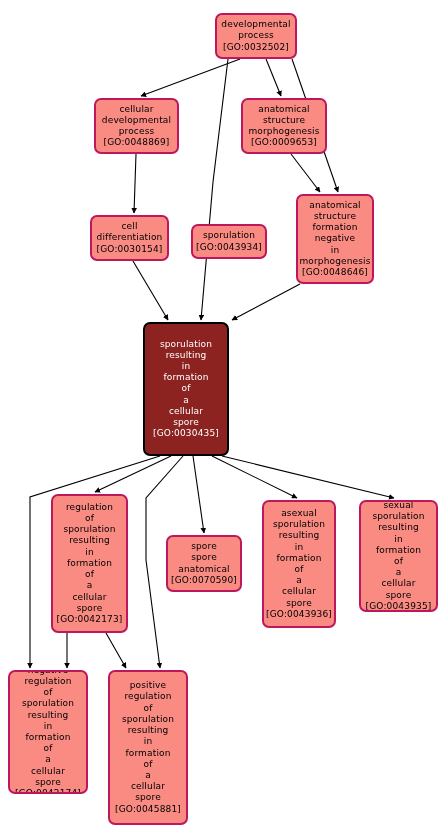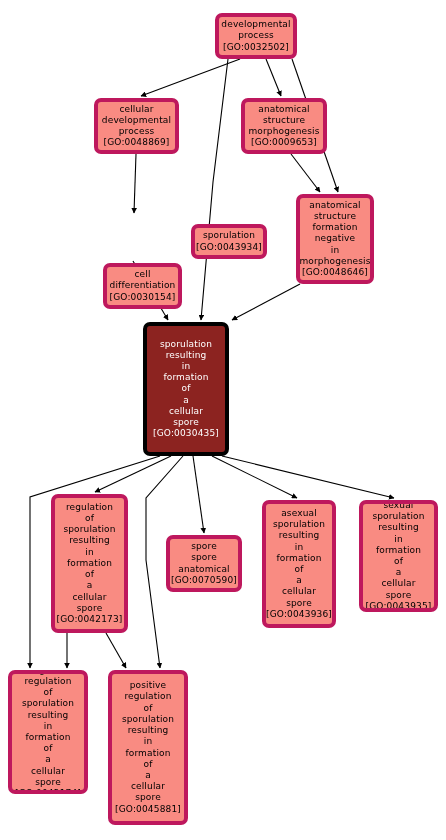--- a/index.html
+++ b/index.html
@@ -25,21 +25,21 @@
     position: absolute;
     left: 0;
     top: 0;
     width: 446px;
     height: 840px;
     pointer-events: none;
   }
   .node {
     position: absolute;
     box-sizing: border-box;
-    border: 4px solid #be185d;
+    border: 2px solid #be185d;
     border-radius: 7px;
     background: #F98B82;
     color: #000000;
     display: flex;
     flex-direction: column;
     align-items: center;
     justify-content: center;
     text-align: center;
     font-size: 9px;
     line-height: 11.2px;
@@ -106,21 +106,21 @@
       </div>
       <div class="node" title="anatomical structure formation involved in morphogenesis [GO:0048646]" style="left: 296px; top: 194px; width: 78px; height: 90px;">
         <span class="line">anatomical</span>
         <span class="line">structure</span>
         <span class="line">formation</span>
         <span class="line">negative</span>
         <span class="line">in</span>
         <span class="line">morphogenesis</span>
         <span class="line">[GO:0048646]</span>
       </div>
-      <div class="node" title="cell differentiation [GO:0030154]" style="left: 103px; top: 215px; width: 79px; height: 46px; margin-top: 48px;">
+      <div class="node" title="cell differentiation [GO:0030154]" style="left: 90px; top: 215px; width: 79px; height: 46px;">
         <span class="line">cell</span>
         <span class="line">differentiation</span>
         <span class="line">[GO:0030154]</span>
       </div>
       <div class="node" title="sporulation [GO:0043934]" style="left: 191px; top: 224px; width: 76px; height: 35px;">
         <span class="line">sporulation</span>
         <span class="line">[GO:0043934]</span>
       </div>
       <div class="node highlight" title="sporulation resulting in formation of a cellular spore [GO:0030435]" style="left: 143px; top: 322px; width: 86px; height: 134px;">
         <span class="line">sporulation</span>

